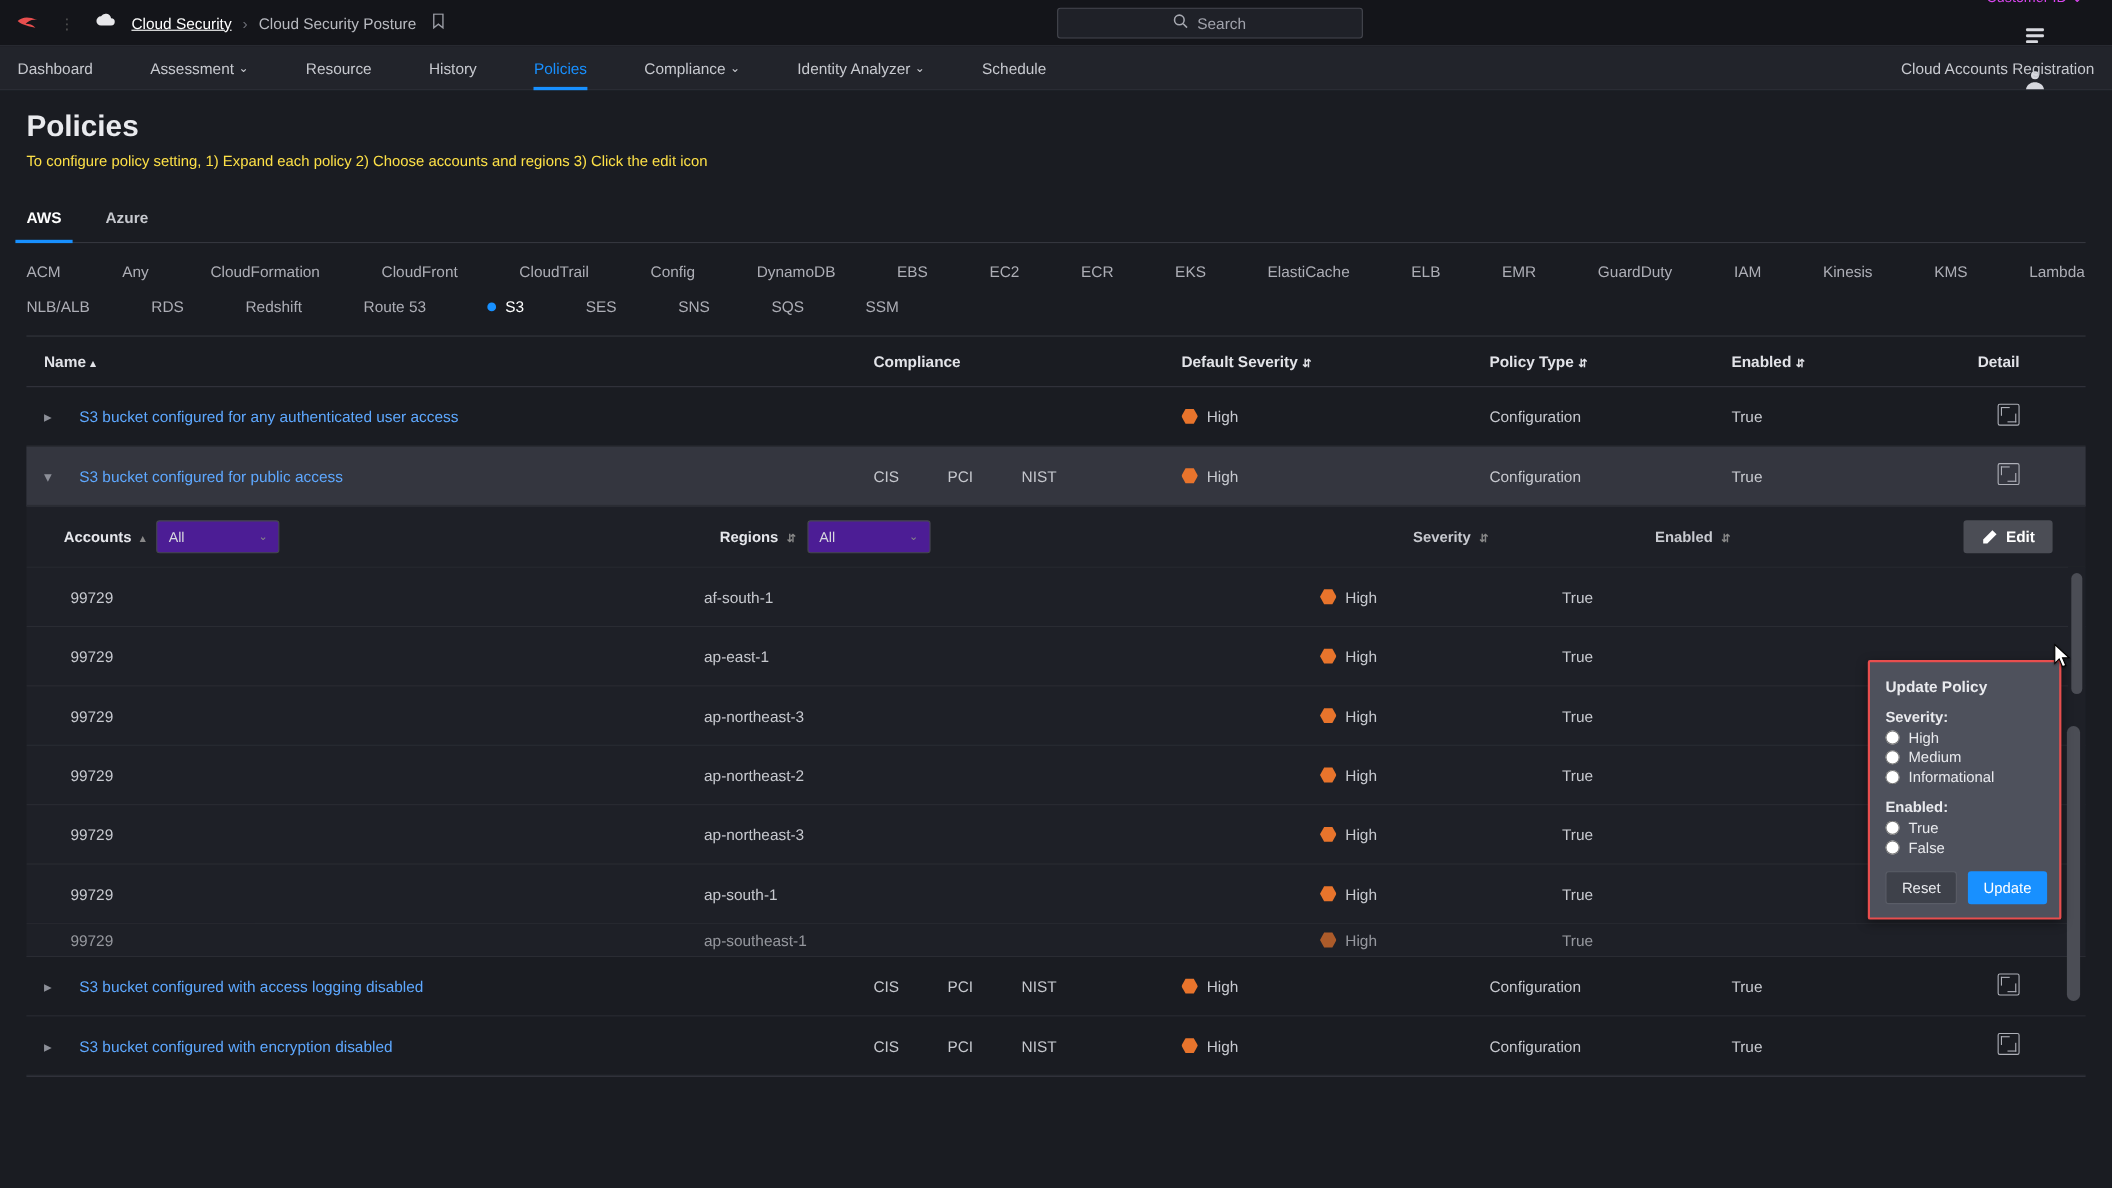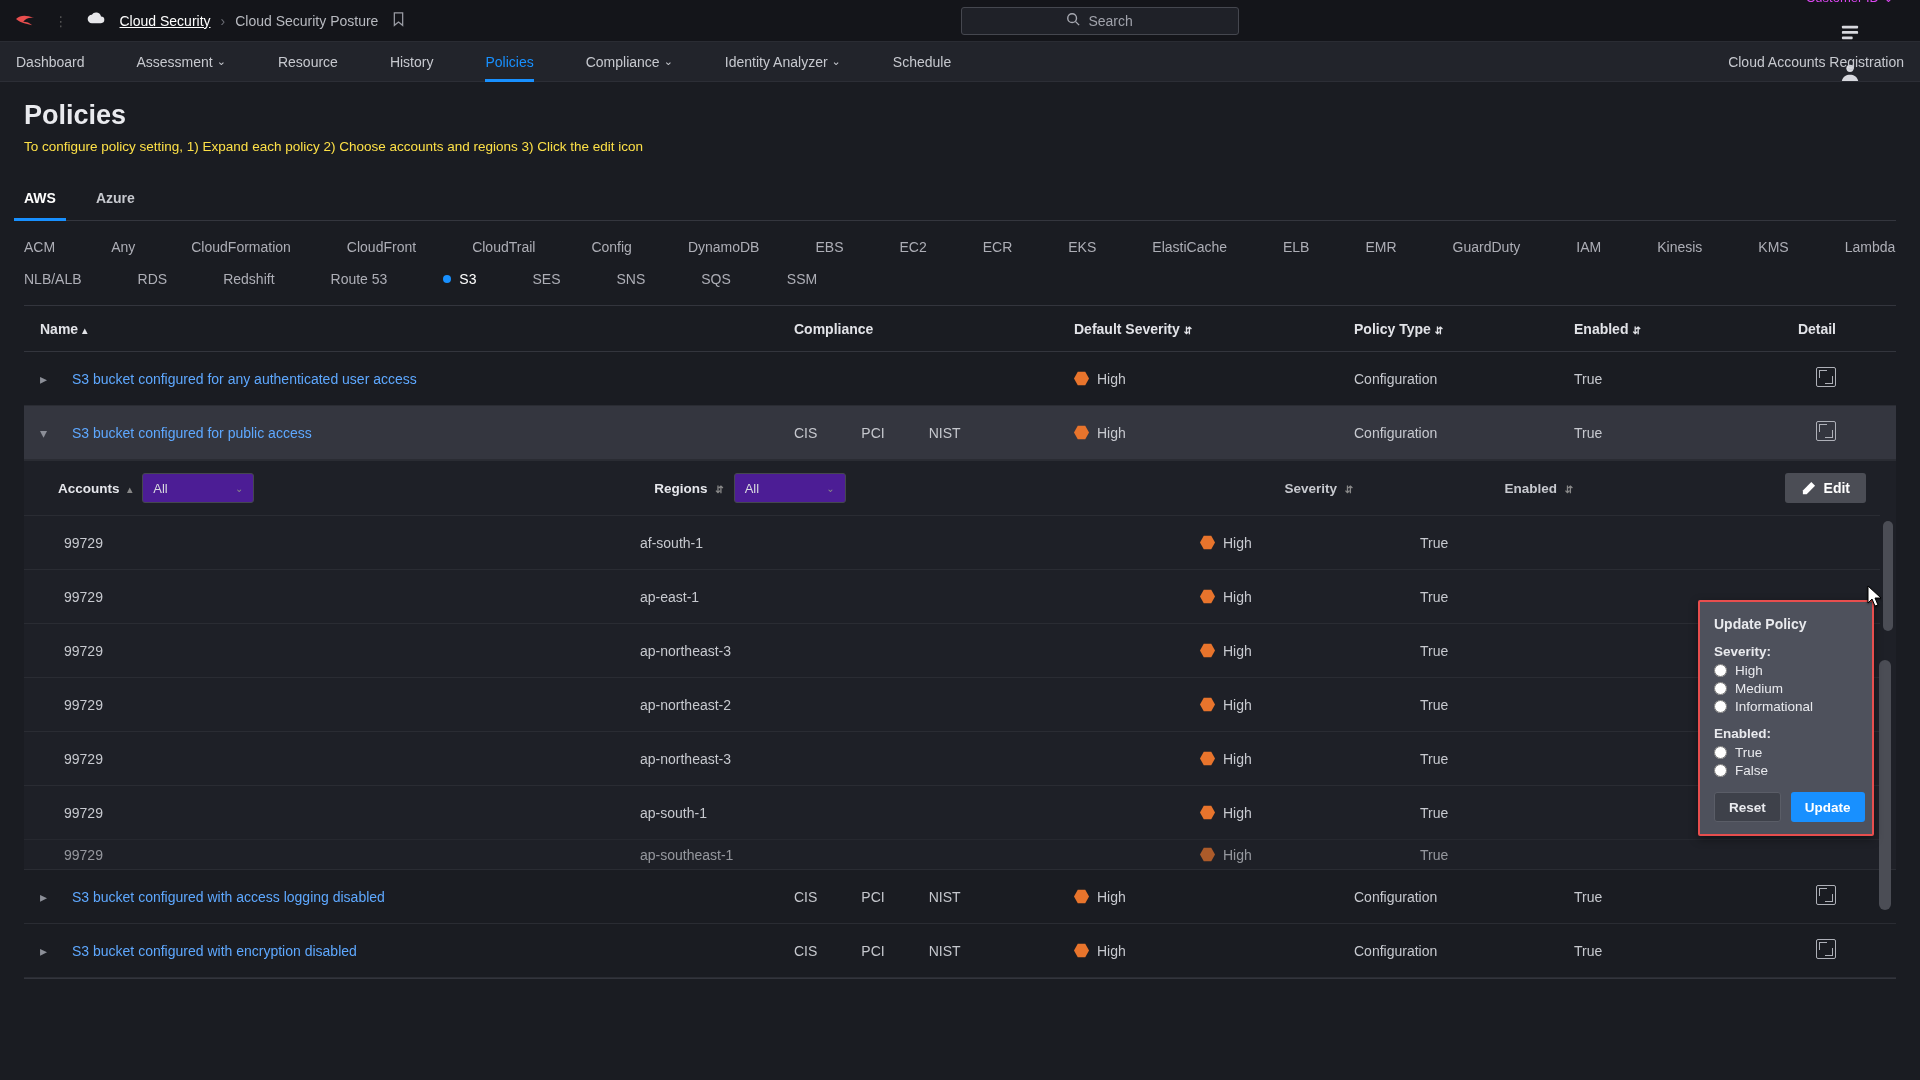--- a/index.html
+++ b/index.html
@@ -85,21 +85,21 @@
   .ep-scroll { position:absolute; right:0; top:0; bottom:0; width:16px; background:#1e2027;}
   .ep-scroll .th{position:absolute; left:3px; right:3px; top:6px; height:110px; background:#4b4d55; border-radius:6px;}
 
   
   .popover { position:absolute; right:46px; top:600px; width:176px; background:#4e515c; border:2px solid #e84e4e; border-radius:2px; padding:14px 14px 12px 14px; color:#e9eaee; font-size:13.5px; z-index:20; box-shadow:0 3px 10px rgba(0,0,0,.4);}
   .popover h4 { font-size:14px; font-weight:700; margin-bottom:12px;}
   .popover .grp-label{ font-weight:700; margin-top:6px; margin-bottom:4px;}
   .popover label { display:flex; align-items:center; gap:8px; margin:3px 0; font-size:13.5px; cursor:pointer;}
   .popover input[type=radio]{ accent-color:#fff; width:13px; height:13px;}
   .popover .btns { display:flex; gap:10px; margin-top:14px;}
-  .popover .btn { flex:0 0 auto; height:30px; padding:0 14px; border-radius:3px; display:flex; align-items:center; font-weight:700; cursor:pointer; font-size:13.5px;}
+  .popover .btn { flex:0 0 auto; height:30px; padding:0 14px; border-radius:3px; display:flex; align-items:center; font-weight:400; cursor:pointer; font-size:13.5px;}
   .popover .btn.reset{ background:#3e414a; border:1px solid #5a5d67; color:#e9eaee;}
   .popover .btn.update{ background:#1890ff; color:#fff;}
 
   .cursor { position:absolute; right:34px; top:585px; width:20px; height:24px; z-index:30; pointer-events:none;}
   .cursor svg{filter:drop-shadow(0 1px 1px rgba(0,0,0,.6));}
 
   .outer-scroll { position:absolute; right:2px; top:350px; bottom:0; width:18px;}
   .outer-thumb { position:absolute; left:3px; right:3px; top:4px; height:250px; background:#4b4d55; border-radius:6px;}
 </style>
 </head>

